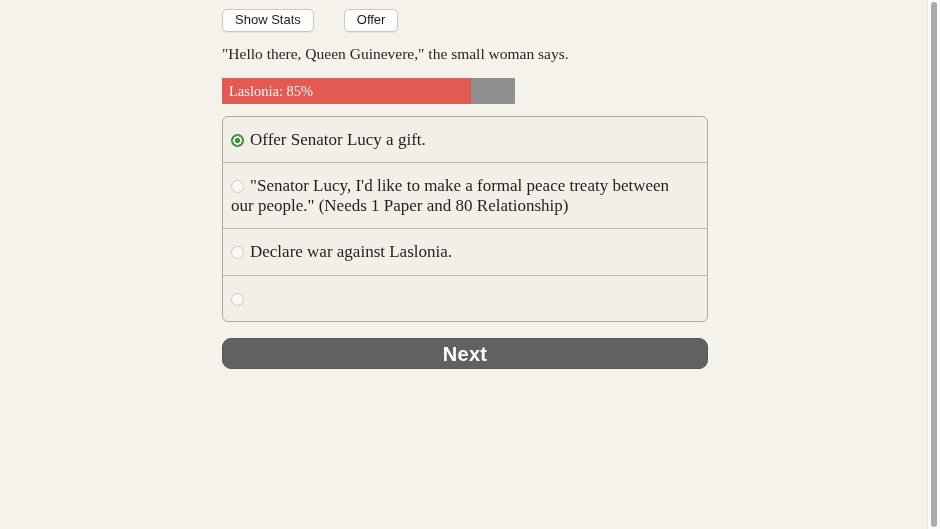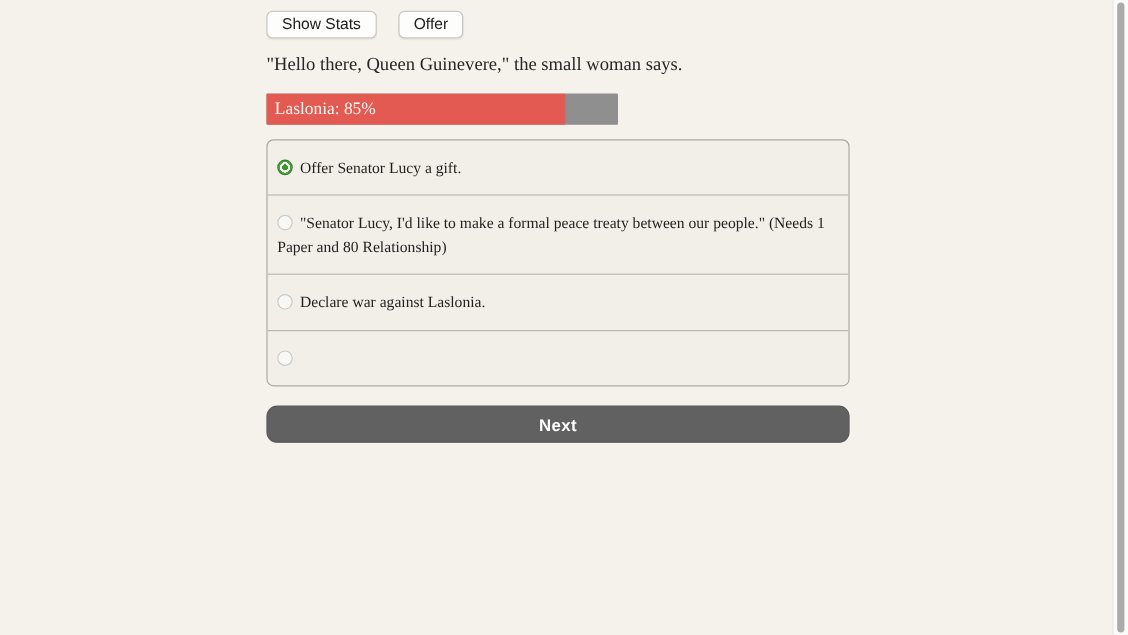--- a/index.html
+++ b/index.html
@@ -32,21 +32,21 @@
   }
   
   .content {
     position: absolute;
     left: 222px; top: 0;
     width: 486px;
   }
   .toolbar {
     margin-top: 9px;
     display: flex;
-    gap: 18px;
+    gap: 30px;
     font-family: "Liberation Sans", sans-serif;
   }
   .ui-btn {
     font-family: "Liberation Sans", sans-serif;
     font-size: 13px;
     color: #1c1c1c;
     background: #fdfdfc;
     border: 1px solid #c9c9c4;
     border-radius: 5px;
     padding: 3px 12px 4px 12px;
@@ -87,21 +87,21 @@
   
   .choices {
     margin-top: 12px;
     border: 1px solid #aaaaa5;
     border-radius: 6px;
     background: #f1efe7;
     overflow: hidden;
   }
   .choice {
     padding: 13px 12px 13px 8px;
-    font-size: 13px;
+    font-size: 17px;
     line-height: 19.5px;
     color: #1f1f1f;
     cursor: pointer;
   }
   .choice + .choice { border-top: 1px solid #b8b8b3; }
   .radio {
     display: inline-block;
     width: 13px; height: 13px;
     border-radius: 50%;
     background: #f8f8f4;
@@ -121,21 +121,21 @@
   .next-btn {
     display: block;
     margin-top: 16px;
     width: 486px;
     height: 31px;
     background: #616161;
     border: 1px solid #565656;
     border-radius: 9px;
     color: #ffffff;
     font-family: "Liberation Sans", sans-serif;
-    font-size: 14px;
+    font-size: 20px;
     font-weight: bold;
     text-align: center;
     line-height: 28px;
     cursor: pointer;
     letter-spacing: 0.3px;
   }
 </style>
 </head>
 <body>
 

